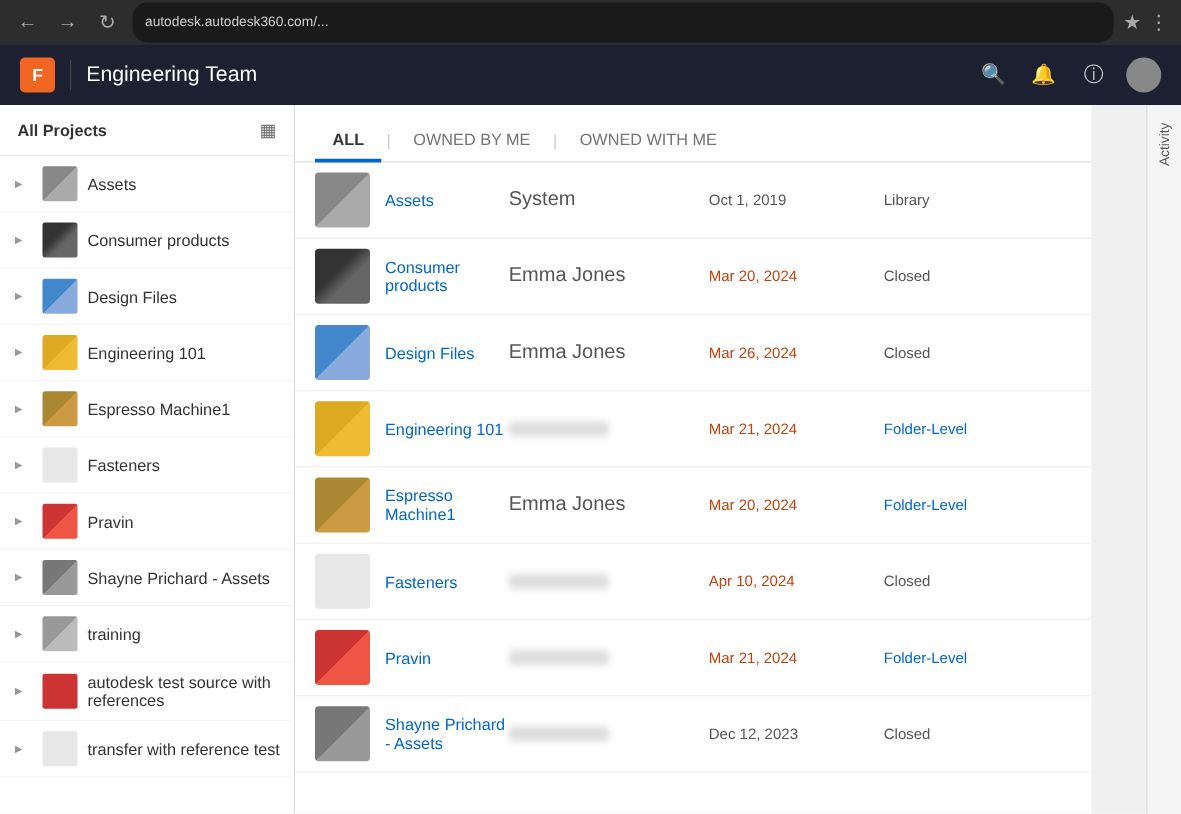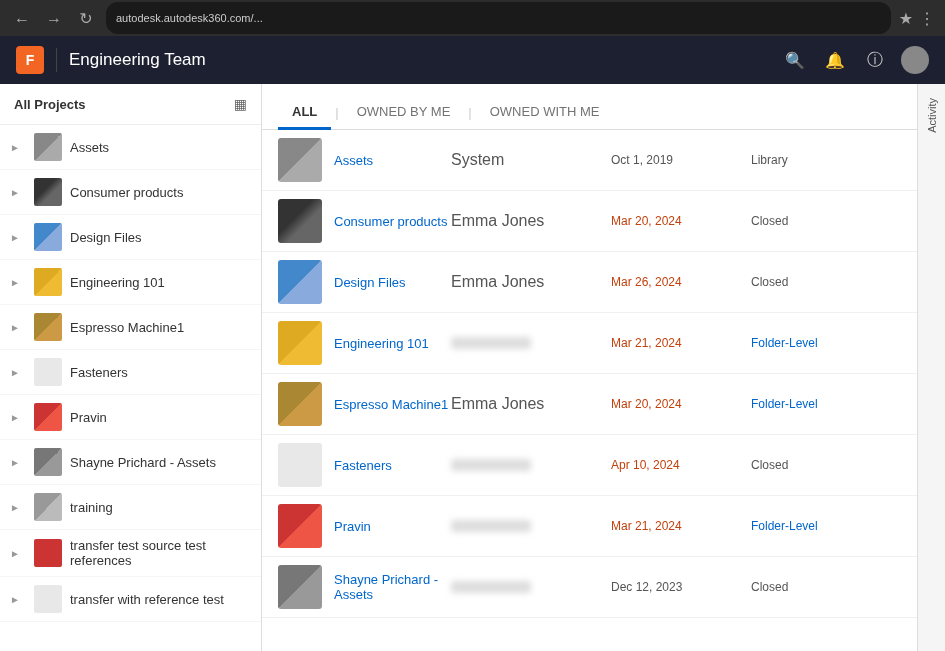--- a/index.html
+++ b/index.html
@@ -71,21 +71,21 @@
     }
 
     
     .app-body {
       display: flex;
       height: calc(651px - 36px - 48px);
     }
 
     
     .sidebar {
-      width: 262px;
+      width: 236px;
       background: #fff;
       border-right: 1px solid #ddd;
       display: flex;
       flex-direction: column;
       overflow: hidden;
     }
     .sidebar-header {
       display: flex;
       align-items: center;
       justify-content: space-between;
@@ -228,21 +228,21 @@
     .thumb-assets { background: linear-gradient(135deg, #888 50%, #aaa 50%); }
     .thumb-consumer { background: linear-gradient(135deg, #333 40%, #666 60%); }
     .thumb-design { background: linear-gradient(135deg, #4488cc 50%, #88aadd 50%); }
     .thumb-eng101 { background: linear-gradient(135deg, #ddaa22 50%, #eebb33 50%); }
     .thumb-espresso { background: linear-gradient(135deg, #aa8833 50%, #cc9944 50%); }
     .thumb-fasteners { background: #e8e8e8; }
     .thumb-pravin { background: linear-gradient(135deg, #cc3333 50%, #ee5544 50%); }
     .thumb-shayne { background: linear-gradient(135deg, #777 50%, #999 50%); }
     .thumb-training { background: linear-gradient(135deg, #999 50%, #bbb 50%); }
 
-    .main-area { display: flex; flex: 1; overflow: hidden; }
+    .main-area { display: flex; flex: 1; overflow: hidden; gap: 44px; }
   </style>
 </head>
 <body>
 
 <div class="browser-chrome">
   <button class="browser-nav-btn">←</button>
   <button class="browser-nav-btn">→</button>
   <button class="browser-nav-btn">↻</button>
   <div class="browser-url-bar">
     <span>autodesk.autodesk360.com/...</span>
@@ -315,21 +315,21 @@
     <span class="sidebar-label">Shayne Prichard - Assets</span>
   </div>
         <div class="sidebar-item">
     <span class="sidebar-chevron">►</span>
     <div class="sidebar-thumb thumb-training"></div>
     <span class="sidebar-label">training</span>
   </div>
         <div class="sidebar-item">
     <span class="sidebar-chevron">►</span>
     <div class="sidebar-thumb thumb-red"></div>
-    <span class="sidebar-label">transfer test source test references</span>
+    <span class="sidebar-label">autodesk test source with references</span>
   </div>
         <div class="sidebar-item">
     <span class="sidebar-chevron">►</span>
     <div class="sidebar-thumb thumb-fasteners"></div>
     <span class="sidebar-label">transfer with reference test</span>
   </div>
       </div>
   </div>
 
   <div class="main-area">

